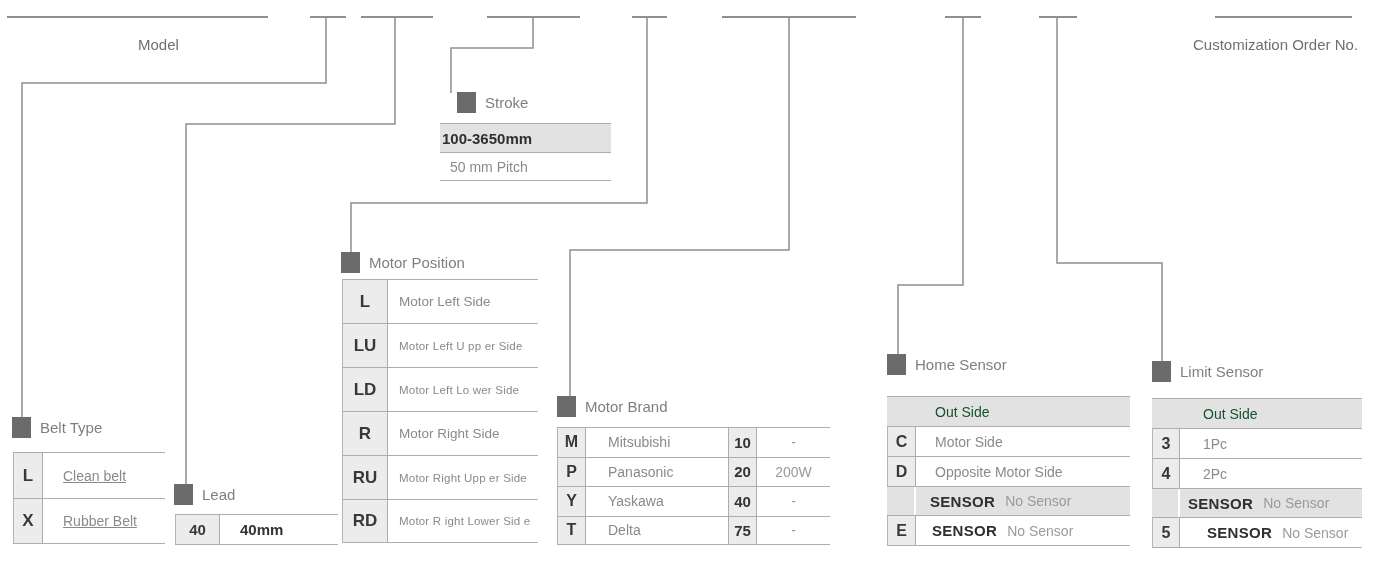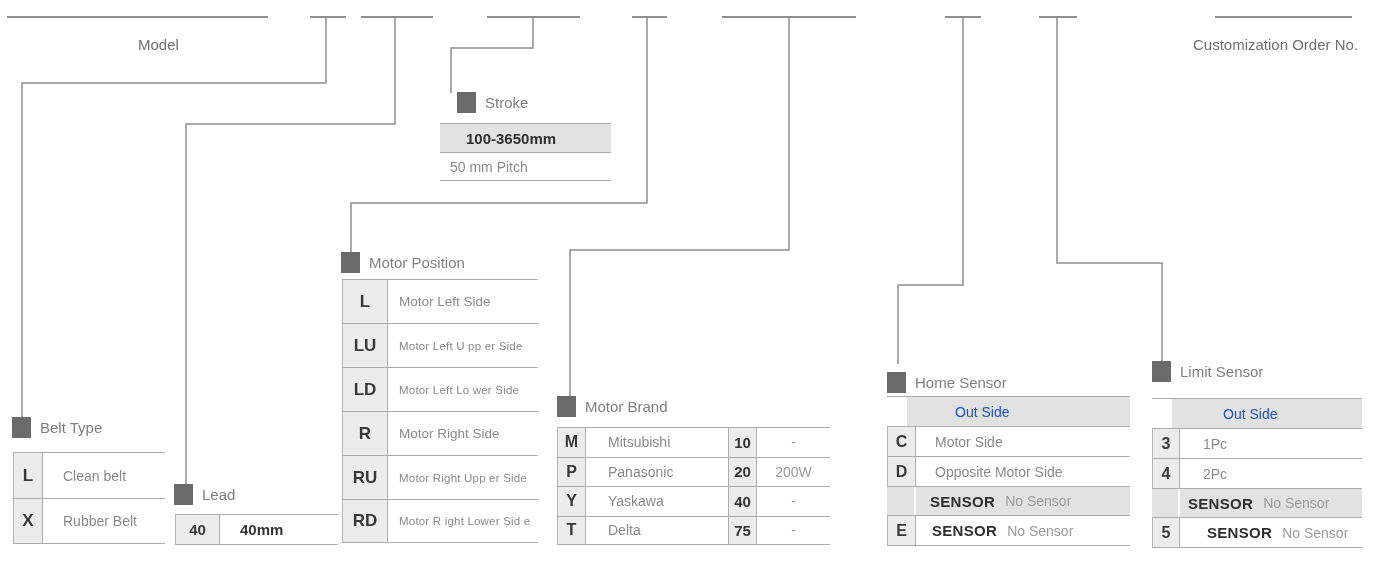--- a/index.html
+++ b/index.html
@@ -17,52 +17,52 @@
   .row{display:flex;border-top:1px solid #adadad;box-sizing:border-box;}
   .tbl .row:last-child{border-bottom:1px solid #adadad;}
   .key{background:#ececec;border-left:1px solid #b5b5b5;border-right:1px solid #adadad;
        display:flex;align-items:center;justify-content:center;
        color:#383838;font-weight:600;box-sizing:border-box;flex:0 0 auto;}
   .desc{display:flex;align-items:center;color:#8a8a8a;font-size:14px;box-sizing:border-box;}
 
   
   .belt .row{height:46px;}
   .belt .key{width:30px;font-size:17px;}
-  .belt .desc{padding-left:20px;}
+  .belt .desc{padding-left:20px;text-decoration:underline;}
 
   
   .lead .row{height:31px;}
   .lead .key{width:45px;font-size:15px;font-weight:700;}
   .lead .desc{padding-left:20px;color:#333;font-weight:700;font-size:15px;}
 
   
   .stroke .row{height:29px;}
   .stroke .bar{background:#e2e2e2;}
-  .stroke .val{display:flex;align-items:center;padding-left:26px;font-size:15px;
+  .stroke .val{display:flex;align-items:center;padding-left:2px;font-size:15px;
                font-weight:700;color:#2f2f2f;width:100%;}
   .stroke .pitch{display:flex;align-items:center;padding-left:10px;font-size:14px;color:#8a8a8a;width:100%;}
 
   
   .mpos .row{height:44px;}
   .mpos .key{width:46px;font-size:17px;}
   .mpos .desc{padding-left:11px;font-size:13.5px;}
   .mpos .desc.cond{font-size:11.5px;letter-spacing:0.2px;}
 
   
   .mbrand .row{height:29.5px;}
   .mbrand .key{width:29px;font-size:16px;}
   .mbrand .brand{width:142px;padding-left:22px;}
   .mbrand .code{width:29px;background:#ececec;border-left:1px solid #adadad;border-right:1px solid #adadad;
                 display:flex;align-items:center;justify-content:center;
                 font-weight:700;color:#333;font-size:15px;box-sizing:border-box;flex:0 0 auto;}
   .mbrand .watt{flex:1;display:flex;align-items:center;justify-content:center;color:#9a9a9a;font-size:14px;}
 
   
   .sensor-tbl .row{height:30px;}
-  .sensor-tbl .hdr{background:#e2e2e2;color:#1d4ed8;font-size:14px;display:flex;align-items:center;width:100%;margin-left:20px;}
+  .sensor-tbl .hdr{background:#e2e2e2;color:#14532d;font-size:14px;display:flex;align-items:center;width:100%;}
   .sensor-tbl .key{font-size:16px;}
   .sensor-tbl .stub{background:#e2e2e2;border-right:2px solid #ffffff;box-sizing:border-box;flex:0 0 auto;}
   .sensor-tbl .graybar{background:#e2e2e2;flex:1;display:flex;align-items:center;}
   .sensor{font-weight:700;color:#2f2f2f;font-size:15px;letter-spacing:0.3px;}
   .nosensor{color:#9a9a9a;font-size:14px;margin-left:10px;}
 </style>
 </head>
 <body>
 
 <div id="canvas">
@@ -187,21 +187,21 @@
       <div class="watt">-</div>
     </div>
     <div class="row">
       <div class="key">T</div>
       <div class="desc brand">Delta</div>
       <div class="code">75</div>
       <div class="watt">-</div>
     </div>
   </div>
 
-  <div class="sec-head" style="left:887px;top:372px;">
+  <div class="sec-head" style="left:887px;top:354px;">
     <span class="sq"></span>
     <span class="sec-title">Home Sensor</span>
   </div>
   <div class="tbl sensor-tbl" style="left:887px;top:396px;width:243px;">
     <div class="row">
       <div class="hdr" style="padding-left:48px;">Out Side</div>
     </div>
     <div class="row">
       <div class="key" style="width:29px;">C</div>
       <div class="desc" style="padding-left:19px;">Motor Side</div>

